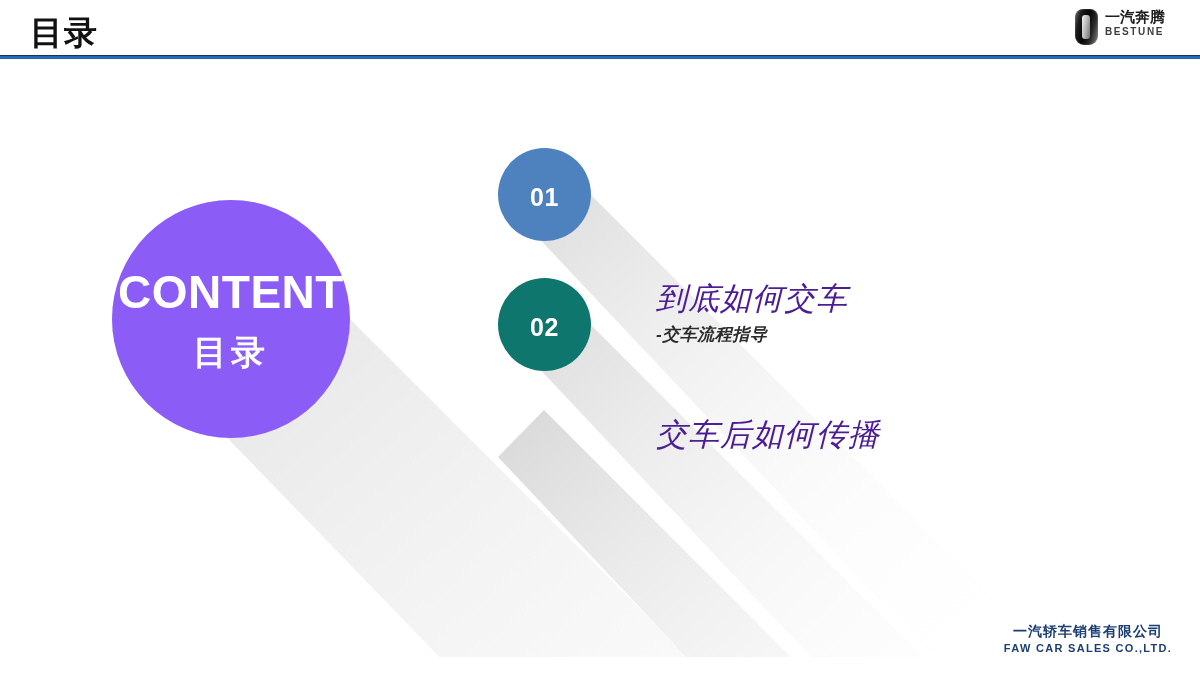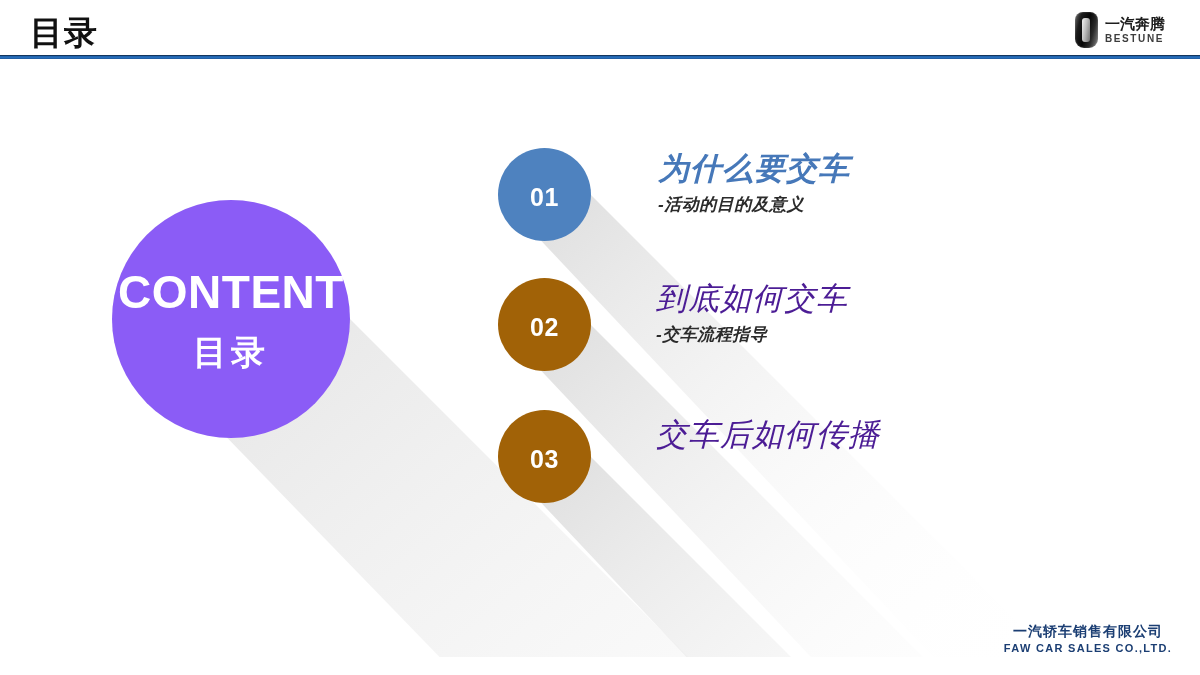--- a/index.html
+++ b/index.html
@@ -49,21 +49,21 @@
   }
 
   
   .brand-logo {
     position: absolute;
     left: 1075px;
     top: 9px;
     width: 118px;
     height: 42px;
     display: flex;
-    align-items: center;
+    align-items: flex-start;
     gap: 7px;
   }
   .brand-emblem {
     position: relative;
     width: 23px;
     height: 36px;
     border-radius: 8px 8px 9px 9px;
     background: linear-gradient(105deg, #6e6e6e 0%, #1c1c1c 22%, #050505 48%, #2a2a2a 72%, #8a8a8a 100%);
     box-shadow: inset 0 0 2px rgba(255,255,255,.35);
     flex: 0 0 auto;
@@ -160,21 +160,21 @@
     top: 0;
     width: 93px;
     height: 93px;
     border-radius: 50%;
     display: flex;
     align-items: center;
     justify-content: center;
     text-align: right;
   }
   .num-circle.blue { background: #4e82bf; }
-  .num-circle.dark { background: #a16207; }
+  .num-circle.dark { background: #0f766e; }
   .num-text {
     font-size: 25px;
     font-weight: bold;
     color: #ffffff;
     letter-spacing: 0.5px;
     margin-top: 6px;
     line-height: 1;
   }
 
   .item-text {
@@ -292,40 +292,33 @@
 
   <div class="hero-circle">
     <div class="hero-en">CONTENT</div>
     <div class="hero-cn">目录</div>
   </div>
 
   <div class="item item-1">
     <div class="num-circle blue">
       <span class="num-text">01</span>
     </div>
-    <div class="item-text">
-      <div class="item-title accent">为什么要交车</div>
-      <div class="item-sub">-活动的目的及意义</div>
-    </div>
   </div>
 
   <div class="item item-2">
     <div class="num-circle dark">
       <span class="num-text">02</span>
     </div>
     <div class="item-text">
       <div class="item-title muted">到底如何交车</div>
       <div class="item-sub">-交车流程指导</div>
     </div>
   </div>
 
   <div class="item item-3">
-    <div class="num-circle dark">
-      <span class="num-text">03</span>
-    </div>
     <div class="item-text">
       <div class="item-title muted">交车后如何传播</div>
     </div>
   </div>
 
   <div class="footer-logo">
     <div class="footer-cn">一汽轿车销售有限公司</div>
     <div class="footer-en">FAW CAR SALES CO.,LTD.</div>
   </div>
 

